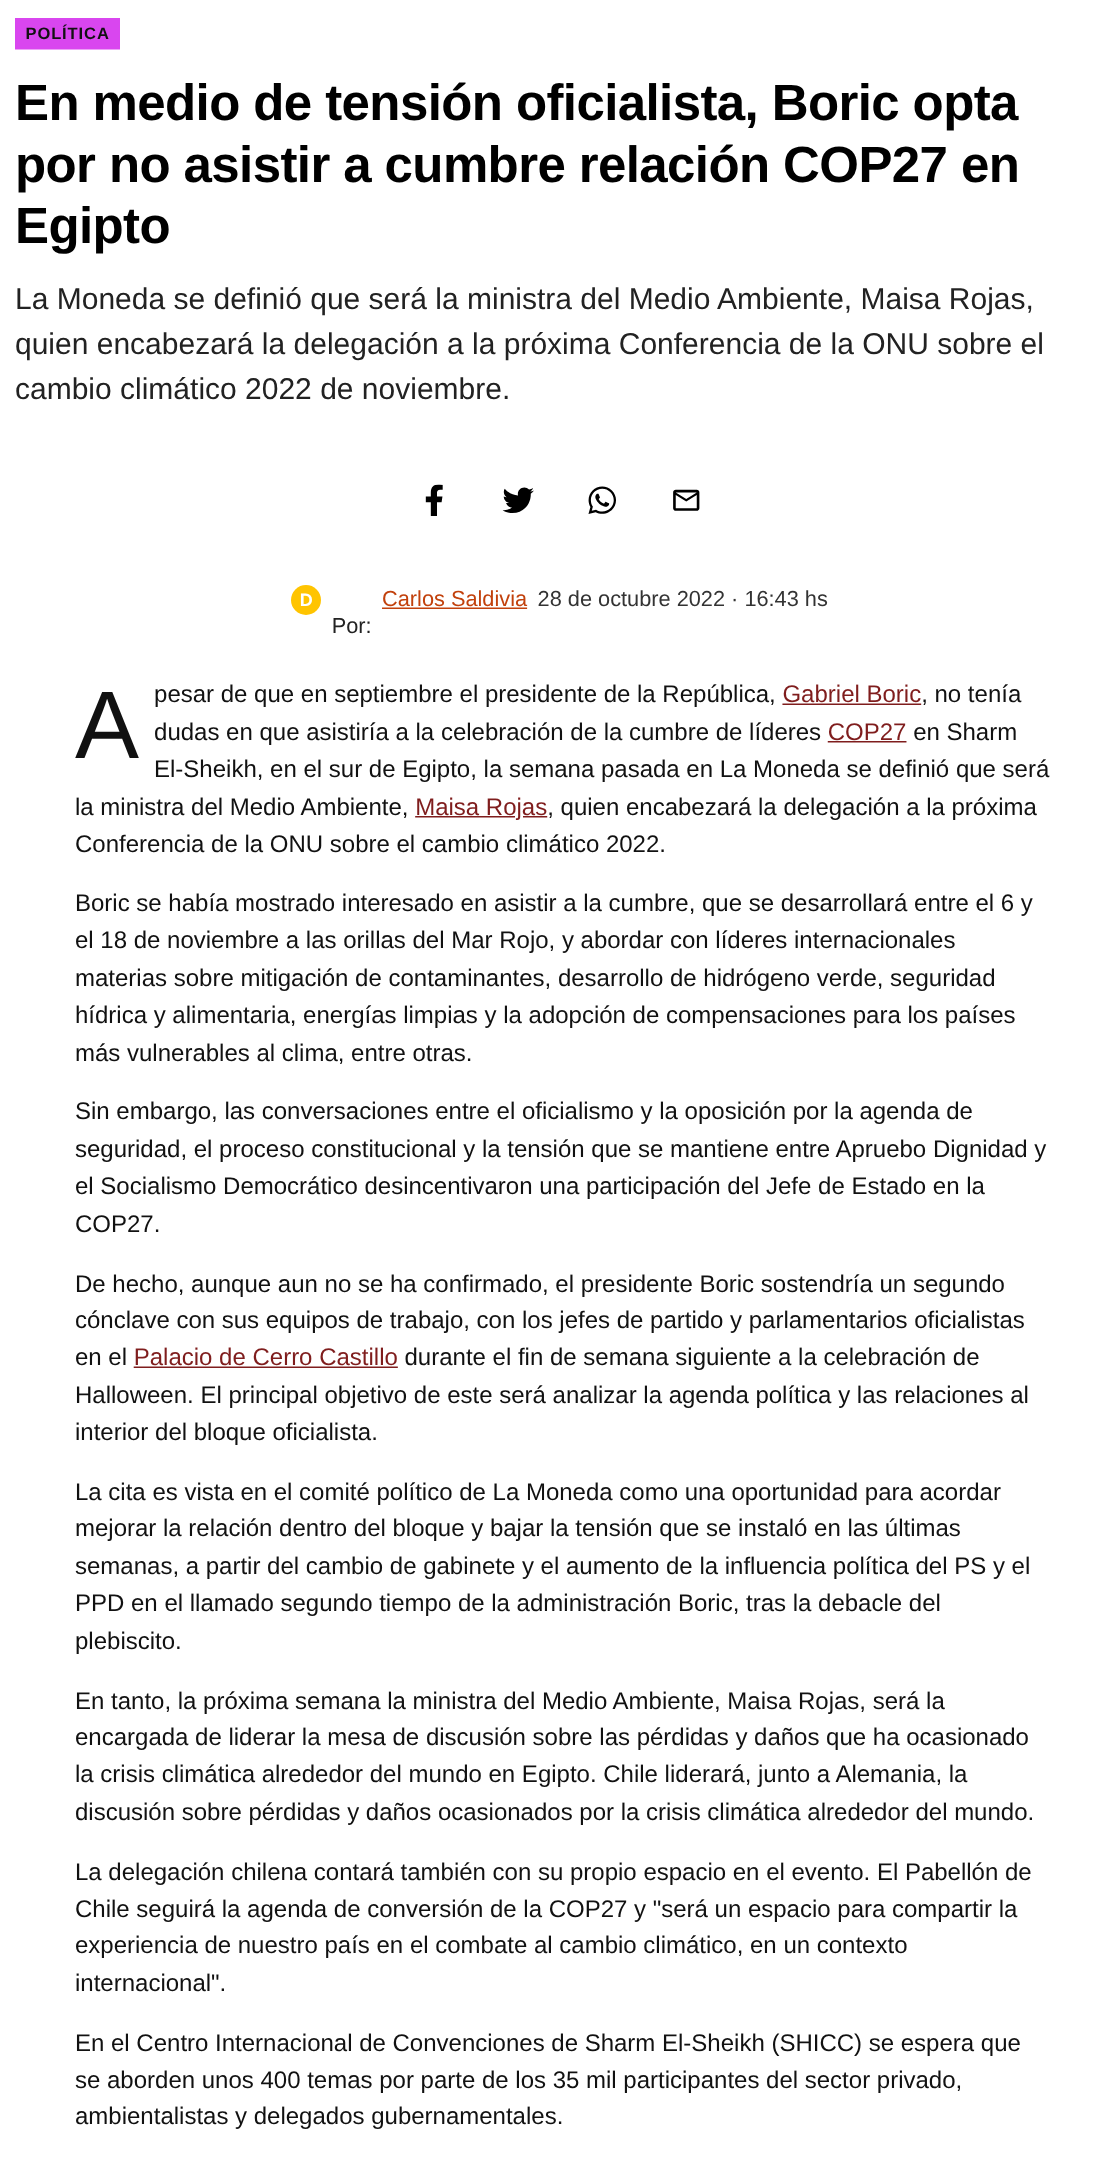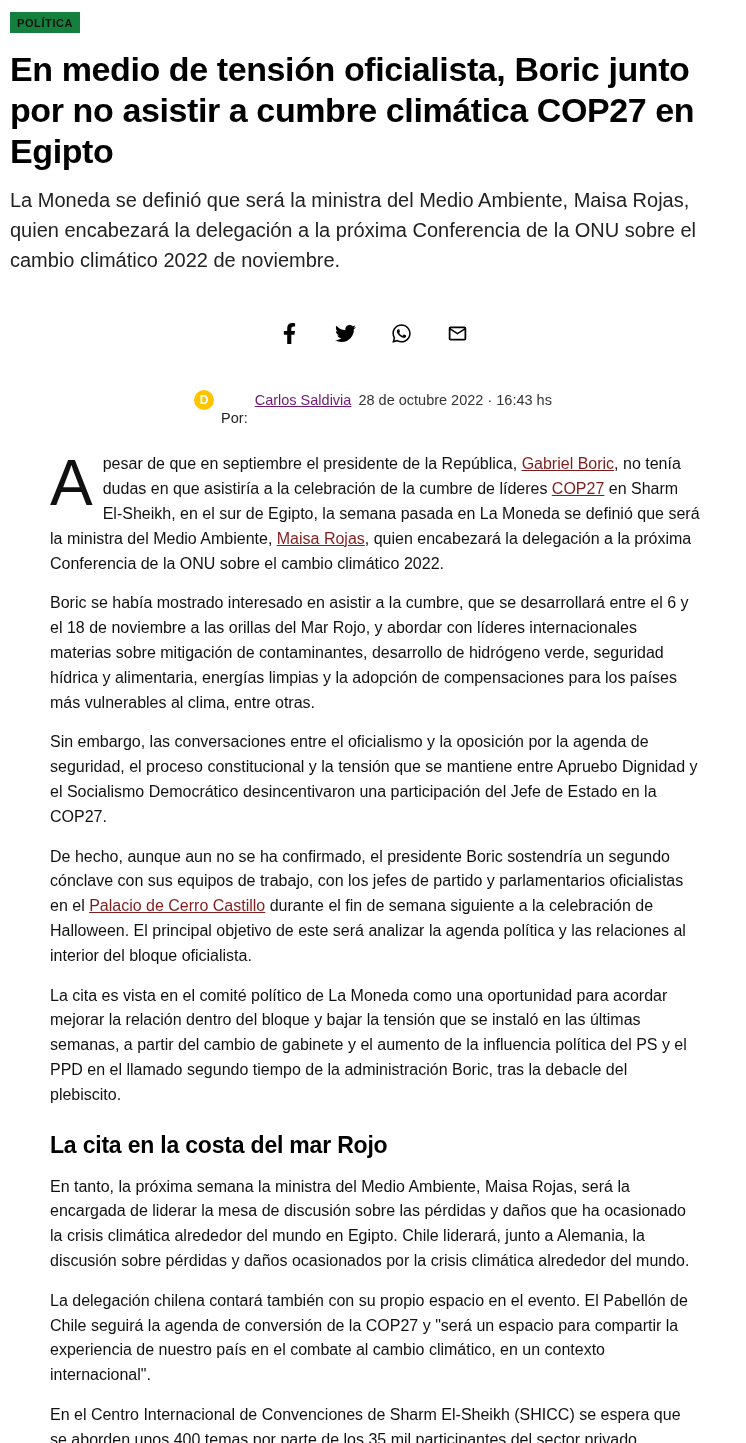--- a/index.html
+++ b/index.html
@@ -8,21 +8,21 @@
     font-family: "Liberation Sans", sans-serif;
     color: #111111;
     width: 746px;
   }
   .page { width: 746px; padding: 10px 0 26px 0; background: #ffffff; }
 
   
   .article-header { padding: 0 14px 0 10px; }
   .category-badge {
     display: inline-block;
-    background: #15803d;
+    background: #d946ef;
     color: #111111;
     font-size: 11px;
     font-weight: bold;
     letter-spacing: 0.6px;
     padding: 5px 7px 4px 7px;
     margin: 2px 0 16px 0;
     text-decoration: none;
     text-transform: uppercase;
   }
   .headline {
@@ -67,21 +67,21 @@
     background: #ffc400;
     color: #ffffff;
     font-weight: bold;
     font-size: 12px;
     display: inline-flex;
     align-items: center;
     justify-content: center;
     flex: 0 0 auto;
   }
   .byline-prefix { color: #222222; margin-top: 36px; }
-  .author-link { color: #701a75; text-decoration: underline; }
+  .author-link { color: #c2410c; text-decoration: underline; }
   .date { color: #333333; }
 
   
   .article-body { padding: 0 46px 0 50px; }
   .body-paragraph {
     font-size: 16px;
     line-height: 1.55;
     color: #111111;
     margin-bottom: 15px;
   }
@@ -103,21 +103,21 @@
     letter-spacing: -0.2px;
   }
 </style>
 </head>
 <body>
 
 <div class="page">
 
   <header class="article-header">
     <a href="#" class="category-badge">POLÍTICA</a>
-    <h1 class="headline">En medio de tensión oficialista, Boric junto por no asistir a cumbre climática COP27 en Egipto</h1>
+    <h1 class="headline">En medio de tensión oficialista, Boric opta por no asistir a cumbre relación COP27 en Egipto</h1>
     <p class="lead">La Moneda se definió que será la ministra del Medio Ambiente, Maisa Rojas, quien encabezará la delegación a la próxima Conferencia de la ONU sobre el cambio climático 2022 de noviembre.</p>
   </header>
 
   <div class="share-row">
     <a href="#" class="share-button">
       <svg viewBox="0 0 320 512" xmlns="http://www.w3.org/2000/svg">
           <path d="M279.14 288l14.22-92.66h-88.91v-60.13c0-25.35 12.42-50.06 52.24-50.06h40.42V6.26S260.43 0 225.36 0c-73.22 0-121.08 44.38-121.08 124.72v70.62H22.89V288h81.39v224h100.17V288z"></path>
         </svg>
     </a>
     <a href="#" class="share-button">
@@ -143,19 +143,18 @@
     <a href="#" class="author-link">Carlos Saldivia</a>
     <span class="date">28 de octubre 2022 · 16:43 hs</span>
   </div>
 
   <div class="article-body">
       <p class="body-paragraph"><span class="drop-cap">A</span>pesar de que en septiembre el presidente de la República, <a href="#" class="inline-link">Gabriel Boric</a>, no tenía dudas en que asistiría a la celebración de la cumbre de líderes <a href="#" class="inline-link">COP27</a> en Sharm El-Sheikh, en el sur de Egipto, la semana pasada en La Moneda se definió que será la ministra del Medio Ambiente, <a href="#" class="inline-link">Maisa Rojas</a>, quien encabezará la delegación a la próxima Conferencia de la ONU sobre el cambio climático 2022.</p>
       <p class="body-paragraph">Boric se había mostrado interesado en asistir a la cumbre, que se desarrollará entre el 6 y el 18 de noviembre a las orillas del Mar Rojo, y abordar con líderes internacionales materias sobre mitigación de contaminantes, desarrollo de hidrógeno verde, seguridad hídrica y alimentaria, energías limpias y la adopción de compensaciones para los países más vulnerables al clima, entre otras.</p>
       <p class="body-paragraph gap-before">Sin embargo, las conversaciones entre el oficialismo y la oposición por la agenda de seguridad, el proceso constitucional y la tensión que se mantiene entre Apruebo Dignidad y el Socialismo Democrático desincentivaron una participación del Jefe de Estado en la COP27.</p>
       <p class="body-paragraph">De hecho, aunque aun no se ha confirmado, el presidente Boric sostendría un segundo cónclave con sus equipos de trabajo, con los jefes de partido y parlamentarios oficialistas en el <a href="#" class="inline-link">Palacio de Cerro Castillo</a> durante el fin de semana siguiente a la celebración de Halloween. El principal objetivo de este será analizar la agenda política y las relaciones al interior del bloque oficialista.</p>
       <p class="body-paragraph gap-before">La cita es vista en el comité político de La Moneda como una oportunidad para acordar mejorar la relación dentro del bloque y bajar la tensión que se instaló en las últimas semanas, a partir del cambio de gabinete y el aumento de la influencia política del PS y el PPD  en el llamado segundo tiempo de la administración Boric, tras la debacle del plebiscito.</p>
-      <h2 class="section-heading">La cita en la costa del mar Rojo</h2>
       <p class="body-paragraph">En tanto,  la próxima semana la ministra del Medio Ambiente, Maisa Rojas, será la encargada de liderar la mesa de discusión sobre las pérdidas y daños que ha ocasionado la crisis climática alrededor del mundo en Egipto. Chile liderará, junto a Alemania, la discusión sobre pérdidas y daños ocasionados por la crisis climática alrededor del mundo.</p>
       <p class="body-paragraph">La delegación chilena contará también con su propio espacio en el evento. El Pabellón de Chile seguirá la agenda de conversión de la COP27 y "será un espacio para compartir la experiencia de nuestro país en el combate al cambio climático, en un contexto internacional".</p>
       <p class="body-paragraph">En el Centro Internacional de Convenciones de Sharm El-Sheikh (SHICC) se espera que se aborden unos 400 temas por parte de los 35 mil participantes del sector privado, ambientalistas y delegados gubernamentales.</p>
     </div>
 
 </div>
 
 </body></html>

